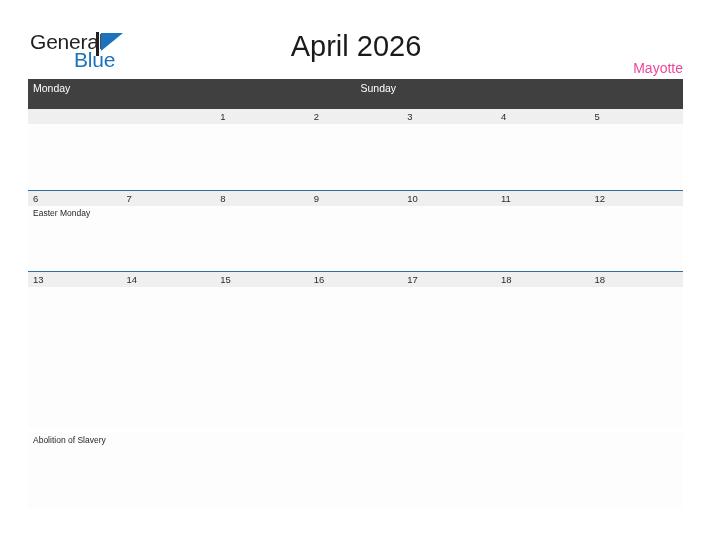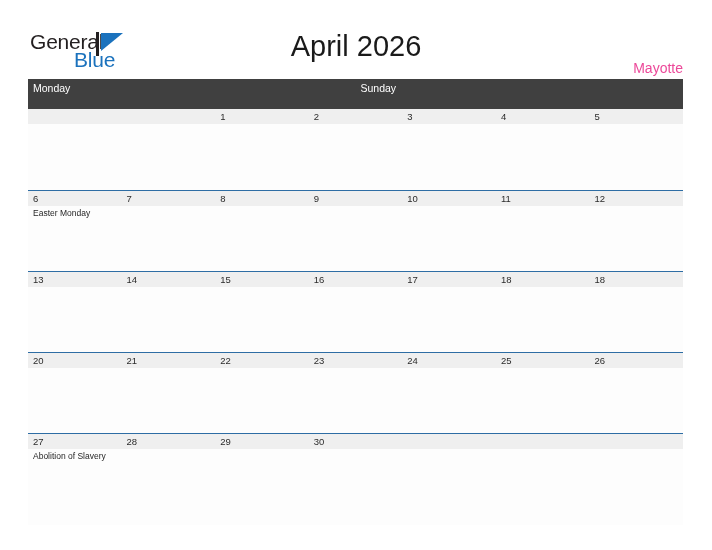--- a/index.html
+++ b/index.html
@@ -225,49 +225,31 @@
           <div class="day-events"></div>
           <div class="day-events"></div>
           <div class="day-events"></div>
           <div class="day-events"></div>
           <div class="day-events"></div>
           <div class="day-events"></div>
           <div class="day-events"></div>
         </div>
       </div>
       <div class="week-row">
-        <div class="day-strip">
-          <div class="day-number">20</div>
-          <div class="day-number">21</div>
-          <div class="day-number">22</div>
-          <div class="day-number">23</div>
-          <div class="day-number">24</div>
-          <div class="day-number">25</div>
-          <div class="day-number">26</div>
-        </div>
-        <div class="events-strip">
-          <div class="day-events"></div>
-          <div class="day-events"></div>
-          <div class="day-events"></div>
-          <div class="day-events"></div>
-          <div class="day-events"></div>
-          <div class="day-events"></div>
-          <div class="day-events"></div>
-        </div>
-      </div>
-      <div class="week-row">
-        <div class="day-strip">
-          <div class="day-number">27</div>
-          <div class="day-number">28</div>
-          <div class="day-number">29</div>
-          <div class="day-number">30</div>
-          <div class="day-number"></div>
-          <div class="day-number"></div>
-          <div class="day-number"></div>
-        </div>
+        <div class="events-strip">
+          <div class="day-events"></div>
+          <div class="day-events"></div>
+          <div class="day-events"></div>
+          <div class="day-events"></div>
+          <div class="day-events"></div>
+          <div class="day-events"></div>
+          <div class="day-events"></div>
+        </div>
+      </div>
+      <div class="week-row">
         <div class="events-strip">
           <div class="day-events">
             <div class="event-text">Abolition of Slavery</div>
           </div>
           <div class="day-events"></div>
           <div class="day-events"></div>
           <div class="day-events"></div>
           <div class="day-events"></div>
           <div class="day-events"></div>
           <div class="day-events"></div>

